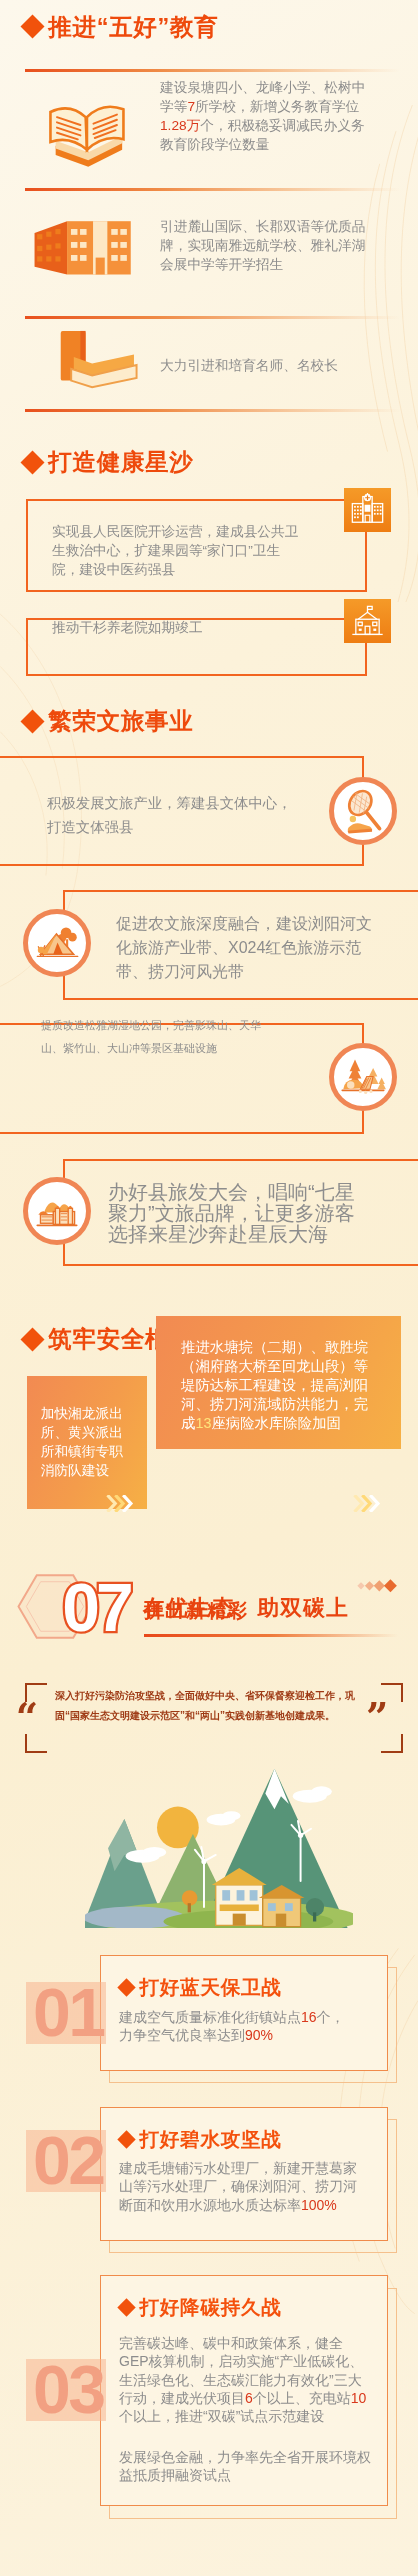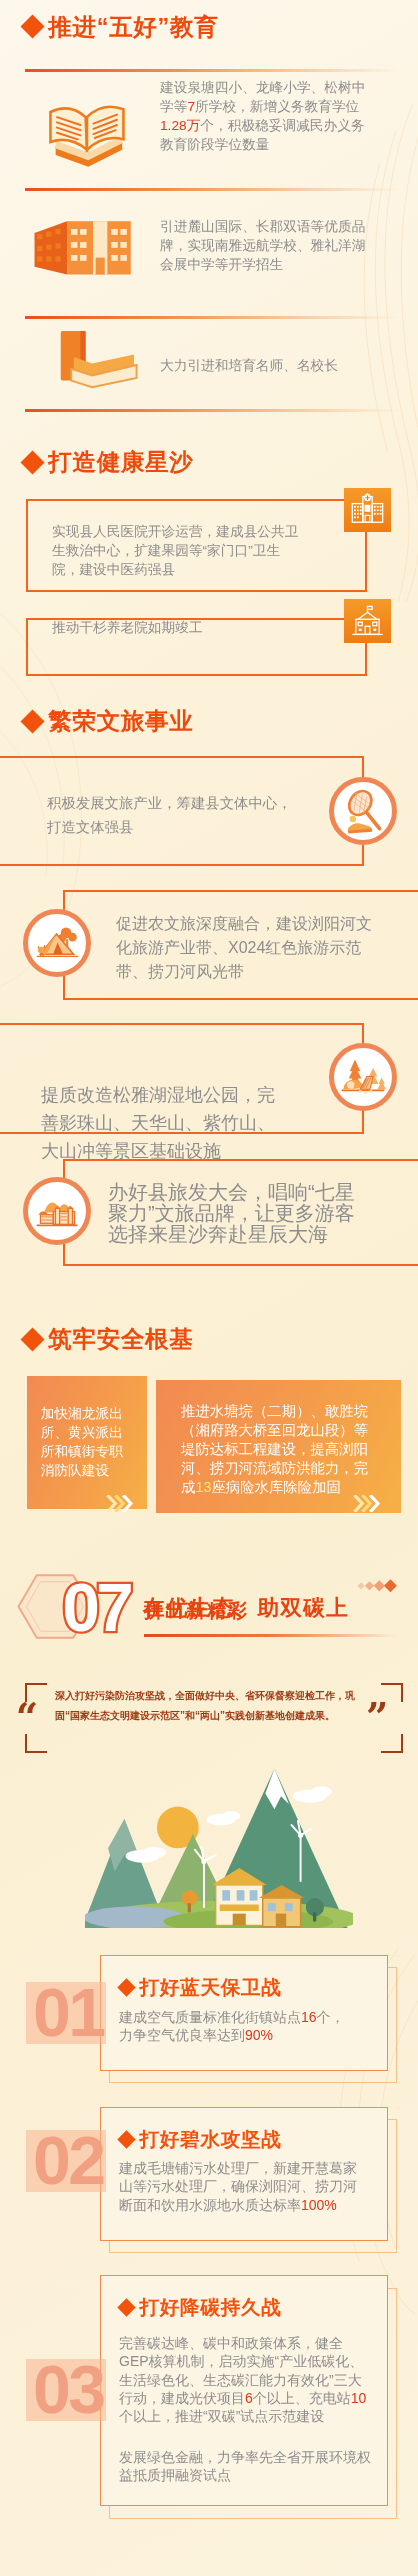--- a/index.html
+++ b/index.html
@@ -290,21 +290,21 @@
           <path d="M43 67 L52 48"></path>
         </g>
       <path d="M6 70 h78" stroke="#e8732a" stroke-width="3" stroke-linecap="round"></path>
       <g fill="#fbe0bc">
           <circle cx="40" cy="72" r="3"></circle>
           <circle cx="50" cy="74" r="3"></circle>
           <circle cx="60" cy="72" r="3"></circle>
         </g>
     </svg>
   </div>
-  <div class="body-text" style="left:41px;top:1081px;width:241px;font-size:18px;line-height:28px"><span>提质改造松雅湖湿地公园，完善影珠山、天华山、紫竹山、大山冲等景区基础设施</span></div>
+  <div class="body-text" style="left:41px;top:1014px;width:241px;font-size:11px;line-height:23px"><span>提质改造松雅湖湿地公园，完善影珠山、天华山、紫竹山、大山冲等景区基础设施</span></div>
 
   <div class="obox" style="left:63px;top:1159px;width:368px;height:107px"></div>
   <div class="icon-circle" style="left:23px;top:1177px">
     <svg width="48" height="48" viewBox="0 0 90 90">
       <path d="M22 44 Q34 16 50 40 Q58 24 70 42 L70 48 L22 48 Z" fill="#f6a44a"></path>
       <path d="M10 52 Q18 40 28 50 Z" fill="#f08030"></path>
       <g stroke="#e8732a" stroke-width="2.5" fill="#fbe0bc">
         <rect x="14" y="52" width="24" height="16"></rect>
         <rect x="38" y="46" width="40" height="24"></rect>
         <rect x="42" y="40" width="8" height="30"></rect>
@@ -329,21 +329,21 @@
     <div class="safety-text" style="width:86px"><span>加快湘龙派出所、黄兴派出所和镇街专职消防队建设</span></div>
   </div>
   <svg class="abs" style="left:106px;top:1495px" width="27.5" height="17" viewBox="0 0 42 26">
     <g fill="none" stroke-width="5" stroke-linecap="square">
       <path d="M4 2 L14 13 L4 24" stroke="#ffe9b0"></path>
       <path d="M16 2 L26 13 L16 24" stroke="#ffd978"></path>
       <path d="M28 2 L38 13 L28 24" stroke="#fff"></path>
     </g>
   </svg>
 
-  <div class="safety-card" style="left:156px;top:1380px;width:245px;height:133px;padding:22px 19.6px 0 25px">
+  <div class="safety-card" style="left:156px;top:1316px;width:245px;height:133px;padding:22px 19.6px 0 25px">
     <div class="safety-text-lg" style="width:197px"><span>推进水塘垸（二期）、敢胜垸（湘府路大桥至回龙山段）等堤防达标工程建设，提高浏阳河、捞刀河流域防洪能力，完成</span><span class="hl-yellow">13</span><span>座病险水库除险加固</span></div>
   </div>
   <svg class="abs" style="left:353px;top:1495px" width="27.5" height="17" viewBox="0 0 42 26">
     <g fill="none" stroke-width="5" stroke-linecap="square">
       <path d="M4 2 L14 13 L4 24" stroke="#ffe9b0"></path>
       <path d="M16 2 L26 13 L16 24" stroke="#ffd978"></path>
       <path d="M28 2 L38 13 L28 24" stroke="#fff"></path>
     </g>
   </svg>
 

